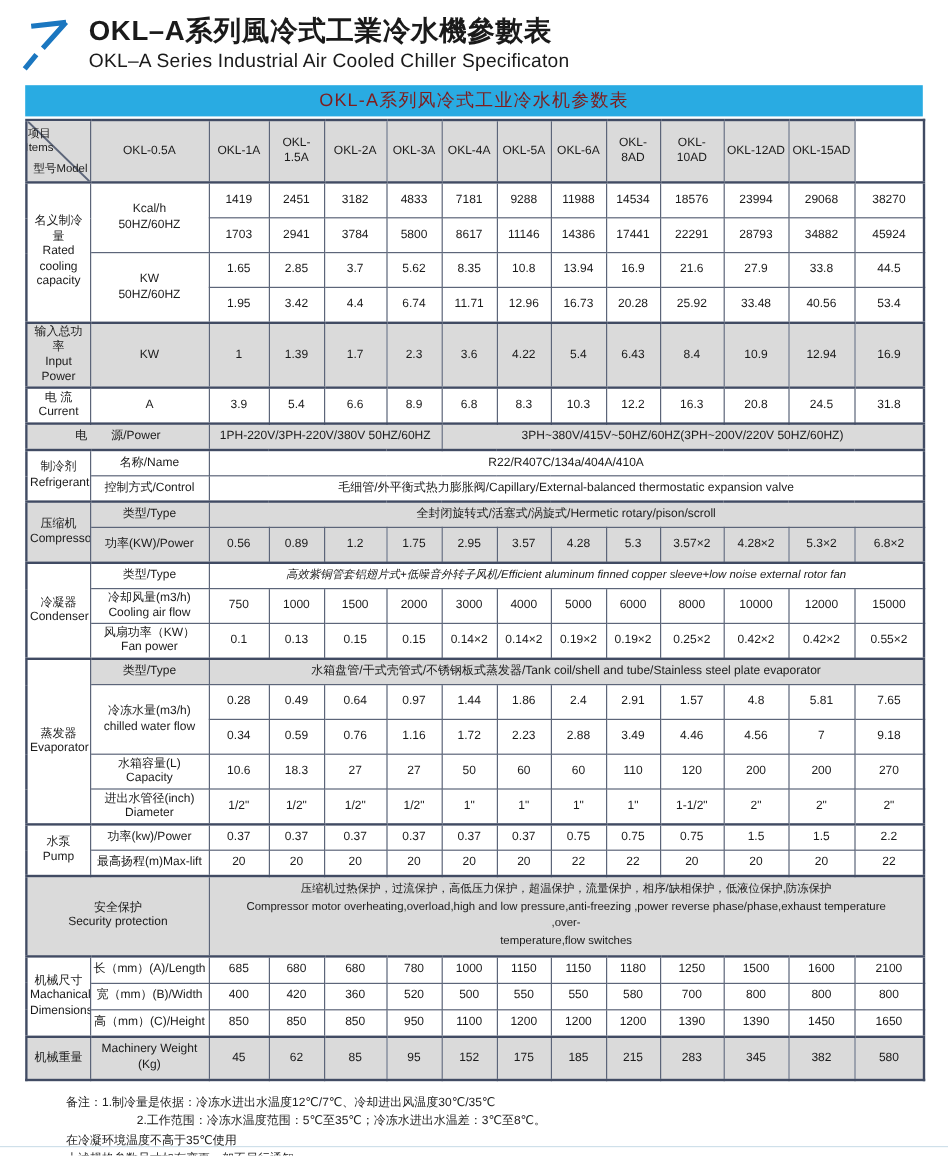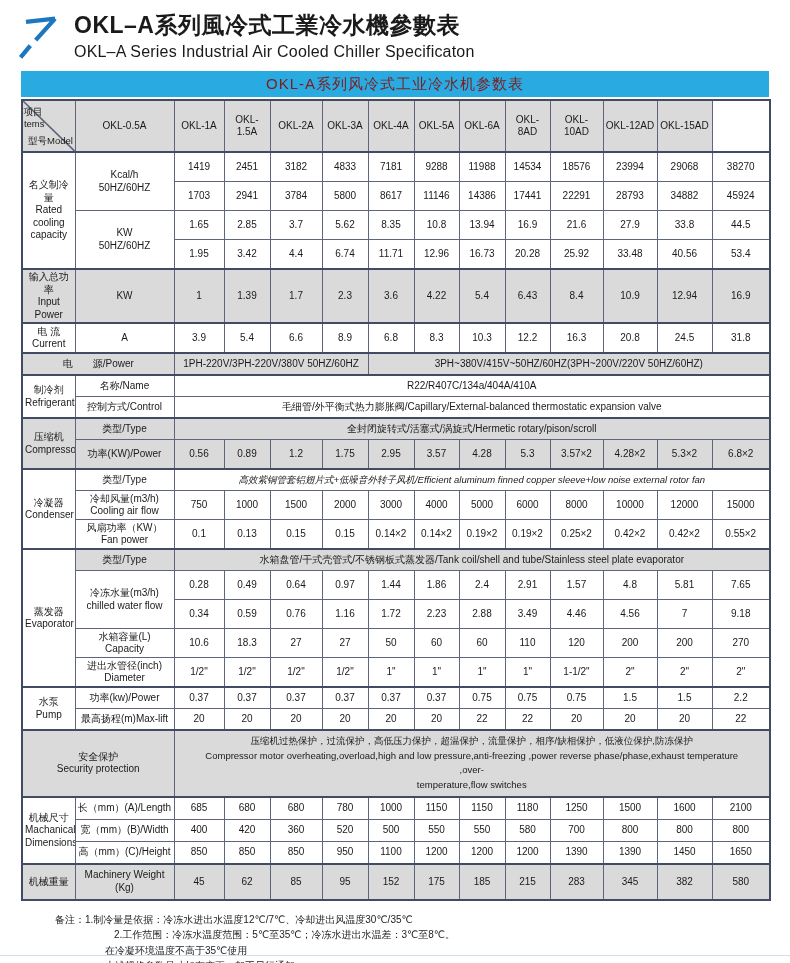--- a/index.html
+++ b/index.html
@@ -35,21 +35,21 @@
   td.lft{text-align:center;padding:3px 21px;font-size:9.5px;line-height:1.55;}
   
   td.diag{position:relative;padding:12px;}
   td.diag svg{position:absolute;left:0;top:0;width:100%;height:100%;display:block;}
   td.diag .m{position:absolute;left:5px;bottom:4px;font-size:9.5px;}
   td.diag .i{position:absolute;right:30px;top:5px;font-size:9.5px;}
   
   .notes{margin:11px 0 0 55px;font-size:10px;line-height:15.5px;color:#222;}
   .notes div{white-space:pre;}
   .ind1{margin-left:59px;}
-  .ind2{margin-left:50px;}
+  .ind2{}
   .botline{position:absolute;left:0;bottom:7px;width:100%;border-top:1px solid #cfe0ea;}
 </style>
 </head>
 <body>
 
 <div class="phead">
   <span class="logo">
     <svg viewBox="0 0 52 52" xmlns="http://www.w3.org/2000/svg">
       <path d="M13 11 L40 8 M40 8 L22 28 M17 33 L8 44" fill="none" stroke="#1b77c0" stroke-width="4" stroke-linecap="butt"></path>
     </svg>

